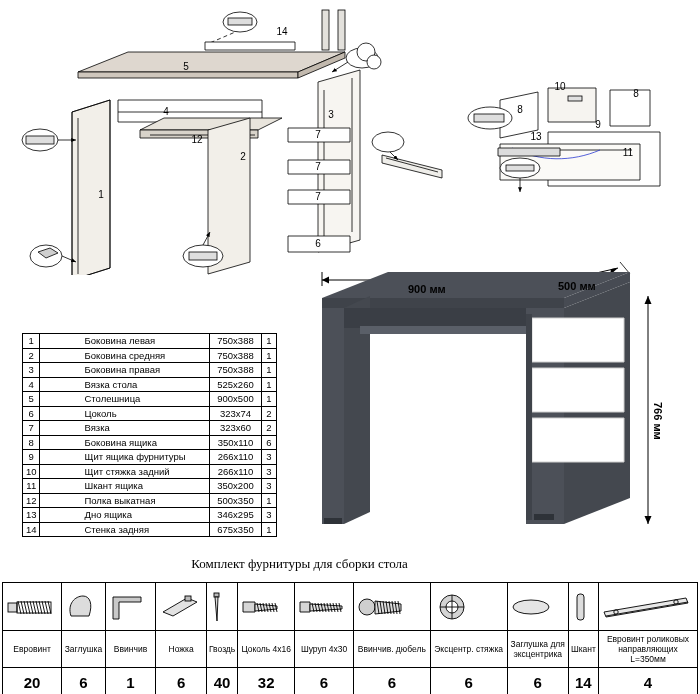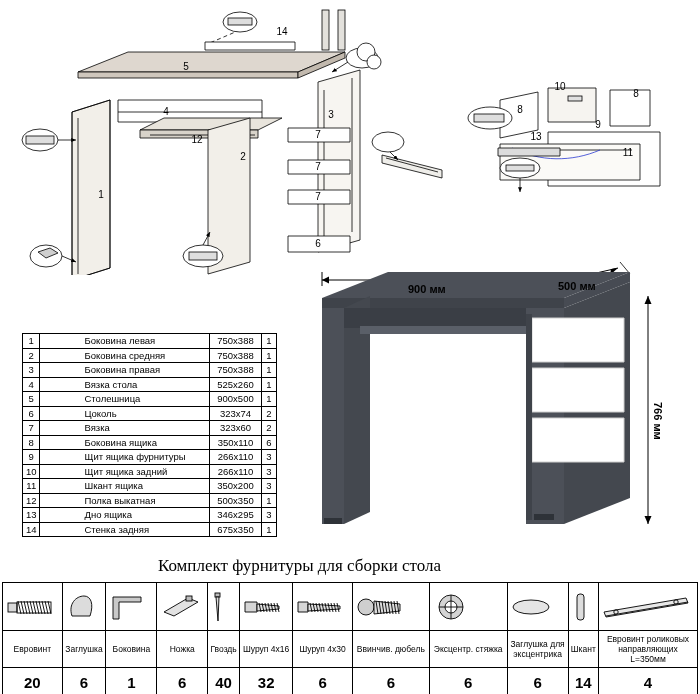--- a/index.html
+++ b/index.html
@@ -15,21 +15,21 @@
   #parts-table td{border:1px solid #000;padding:0 2px;height:13.5px;line-height:13.5px;white-space:nowrap;}
   #parts-table td.num{width:14px;text-align:center;}
   #parts-table td.nm{width:140px;text-align:left;padding-left:44px;}
   #parts-table td.dim{width:55px;text-align:center;}
   #parts-table td.qty{width:14px;text-align:center;}
 
   
   #desk{position:absolute;left:300px;top:258px;width:390px;height:290px;}
 
   
-  #hw-title{position:absolute;left:0;top:556px;width:599px;text-align:center;font-family:"Liberation Serif",serif;font-size:17px;font-weight:normal;}
+  #hw-title{position:absolute;left:0;top:556px;width:599px;text-align:center;font-family:"Liberation Serif",serif;font-size:13px;font-weight:normal;}
   #hw-table{position:absolute;left:2px;top:582px;width:696px;border-collapse:collapse;}
   #hw-table td{border:1px solid #000;text-align:center;vertical-align:middle;}
   #hw-table tr.pic td{height:45px;}
   #hw-table tr.lbl td{height:34px;font-size:8.5px;line-height:10px;padding:1px;}
   #hw-table tr.cnt td{height:26px;font-size:15px;font-weight:bold;}
 
   .dimlabel{position:absolute;font-size:11px;font-weight:bold;margin-top:22px;}
 </style>
 </head>
 <body>
@@ -199,21 +199,21 @@
           <td class="qty">6</td>
         </tr>
         <tr>
           <td class="num">9</td>
           <td class="nm">Щит ящика фурнитуры</td>
           <td class="dim">266x110</td>
           <td class="qty">3</td>
         </tr>
         <tr>
           <td class="num">10</td>
-          <td class="nm">Щит ящика задний</td>
+          <td class="nm">Щит стяжка задний</td>
           <td class="dim">266x110</td>
           <td class="qty">3</td>
         </tr>
         <tr>
           <td class="num">11</td>
           <td class="nm">Шкант ящика</td>
           <td class="dim">350x200</td>
           <td class="qty">3</td>
         </tr>
         <tr>
@@ -378,24 +378,24 @@
           <td style="width: 96px;"><span><svg width="92" height="30">
                 <path d="M4,20 L86,6 L88,11 L6,25 z" fill="#e8e8e8" stroke="#000" stroke-width="0.9"></path>
                 <path d="M6,24 L88,10" stroke="#000" stroke-width="0.9" fill="none"></path>
                 <circle cx="16" cy="20" r="2.2" stroke="#000" stroke-width="0.9" fill="none"></circle>
                 <circle cx="76" cy="10" r="2.2" stroke="#000" stroke-width="0.9" fill="none"></circle>
               </svg></span></td>
         </tr>
       <tr class="lbl" id="hw-labels">
           <td>Евровинт</td>
           <td>Заглушка</td>
-          <td>Боковина</td>
+          <td>Ввинчив</td>
           <td>Ножка</td>
           <td>Гвоздь</td>
-          <td>Шуруп 4x16</td>
+          <td>Цоколь 4x16</td>
           <td>Шуруп 4x30</td>
           <td>Ввинчив. дюбель</td>
           <td>Эксцентр. стяжка</td>
           <td>Заглушка для эксцентрика</td>
           <td>Шкант</td>
           <td>Евровинт роликовых направляющих L=350мм</td>
         </tr>
       <tr class="cnt" id="hw-counts">
           <td>20</td>
           <td>6</td>

